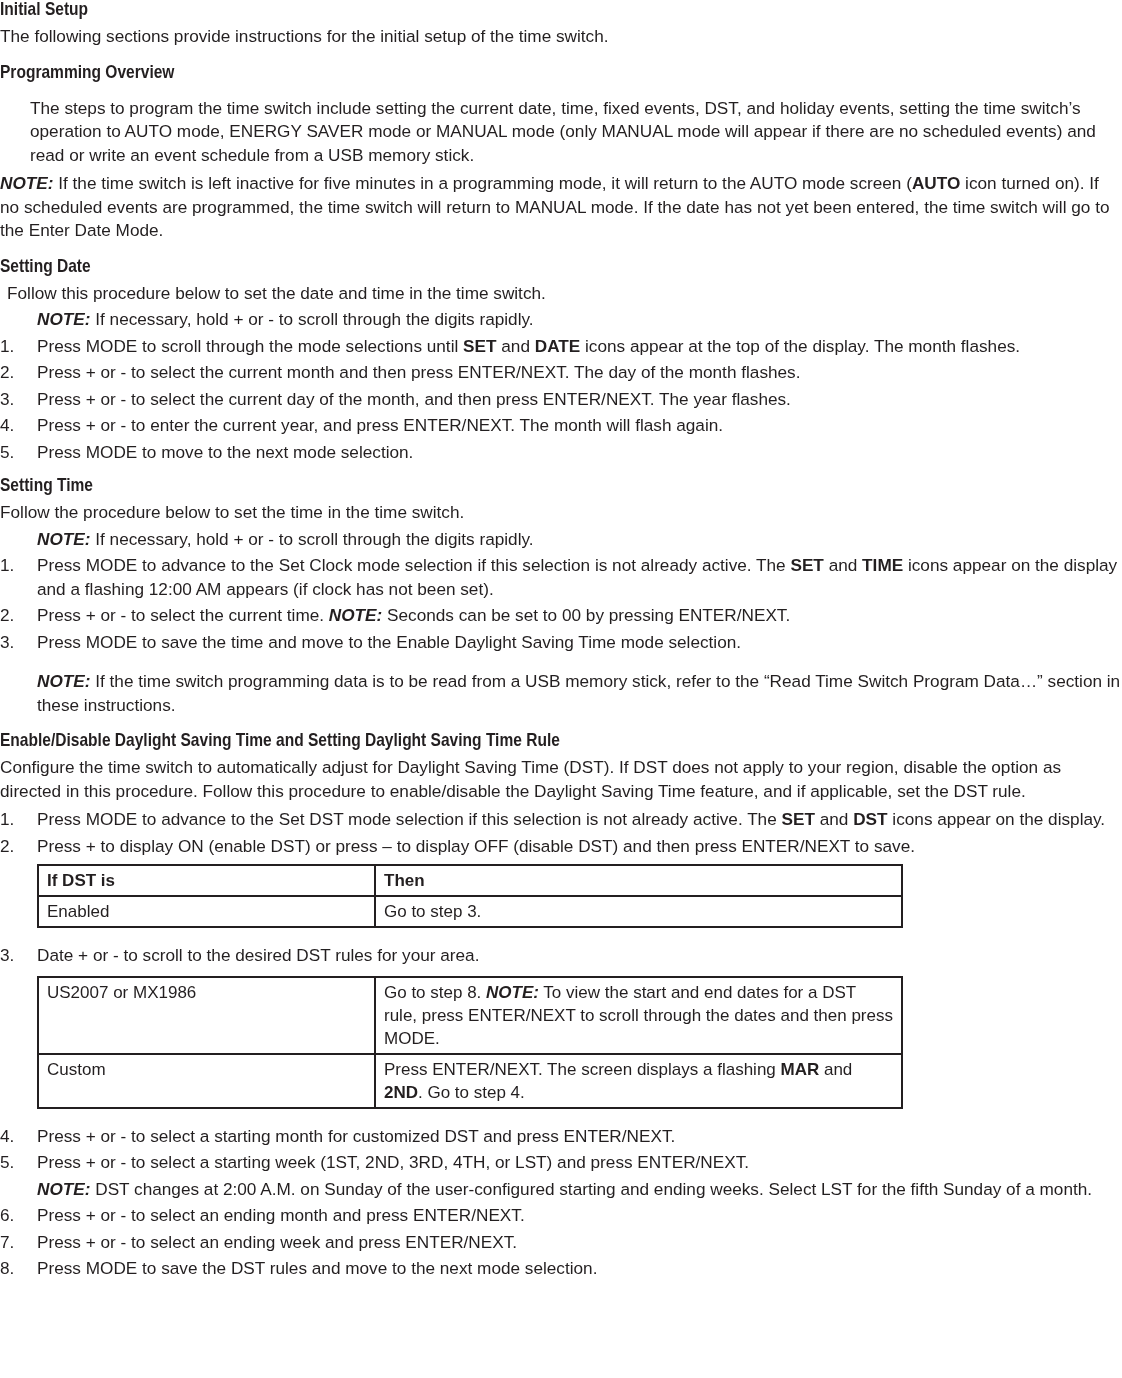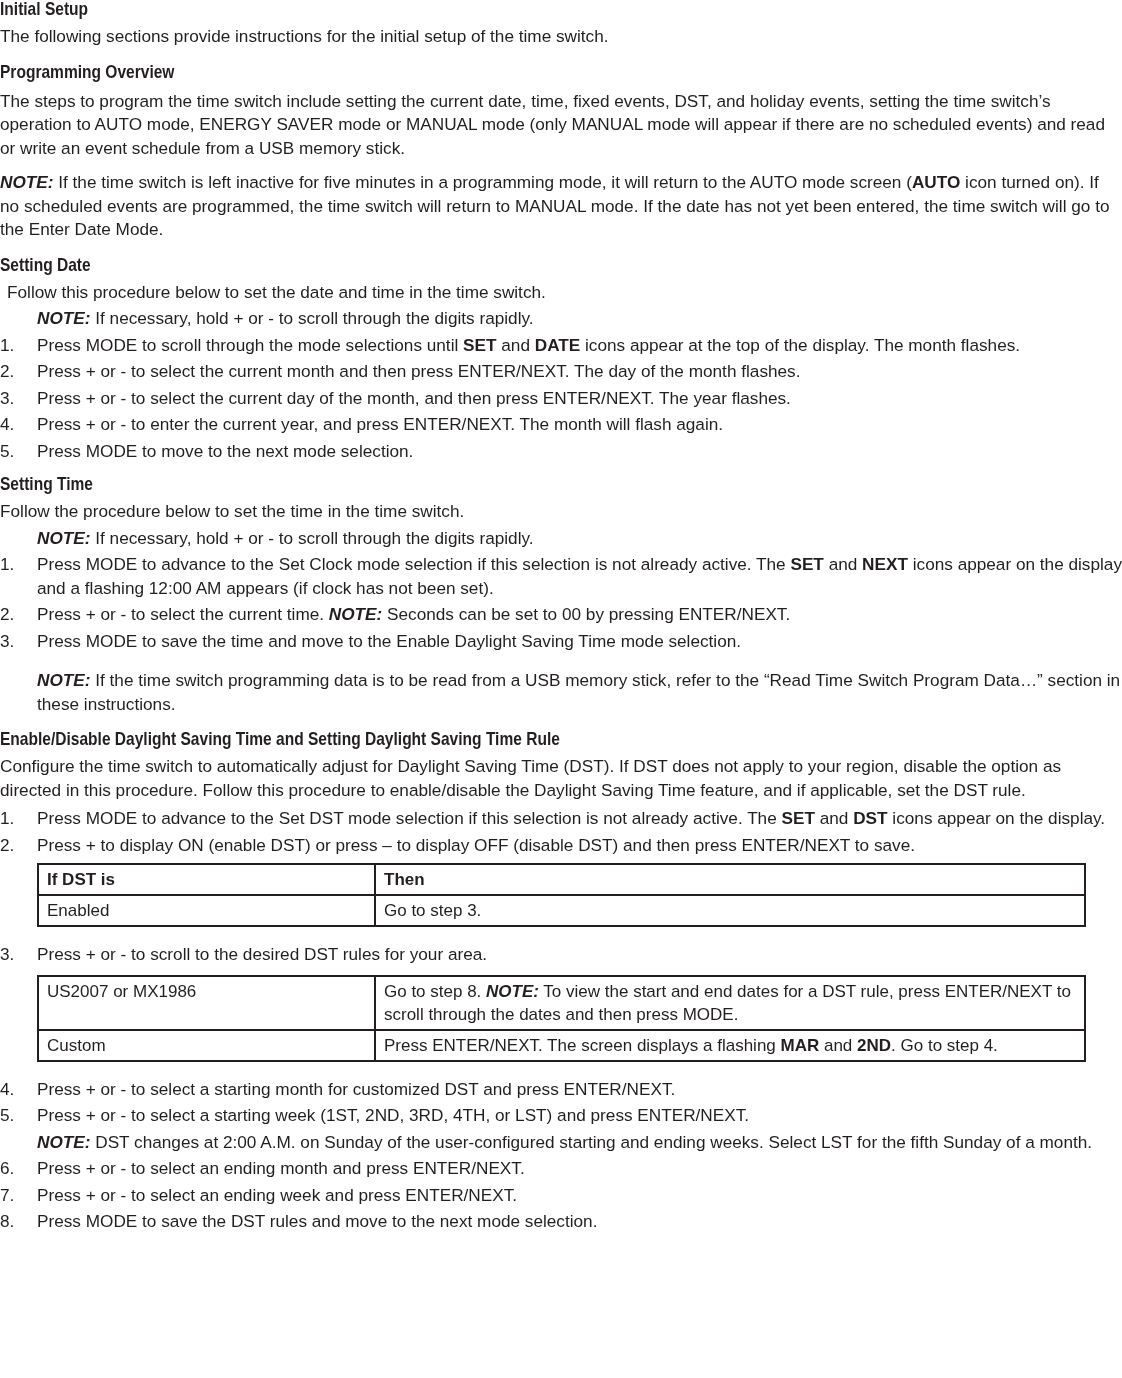--- a/index.html
+++ b/index.html
@@ -10,37 +10,37 @@
        margin:0; line-height:22px; transform:scaleX(0.84); transform-origin:left center;
        white-space:nowrap; }
   p { margin:0; line-height:23.5px; }
   .indent { padding-left:37px; }
   .step { display:flex; line-height:23.5px; }
   .step .num { width:37px; flex:0 0 37px; }
   .step .txt { flex:1; }
   .row { margin-bottom:3px; }
   .note-label { font-weight:bold; font-style:italic; }
   b { font-weight:bold; }
-  table { border-collapse:collapse; margin-left:37px; width:1049px; font-size:17px; }
+  table { border-collapse:collapse; margin-left:37px; width:866px; font-size:17px; }
   td, th { border:2px solid #231f20; padding:3px 8px; text-align:left; vertical-align:top;
            line-height:23px; font-weight:normal; }
   th { font-weight:bold; }
   td.c1, th.c1 { width:319px; }
 </style>
 </head>
 <body>
 
 <div class="page">
 
   <h2 style="margin-top:-2px;">Initial Setup</h2>
   <p style="margin-top:5px;">The following sections provide instructions for the initial setup of the time switch.</p>
 
   <h2 style="margin-top:12px;">Programming Overview</h2>
-  <p style="margin-top:7px;">The steps to program the time switch include setting the current date, time, fixed events, DST, and holiday events, setting the time switch’s operation to AUTO mode, ENERGY SAVER mode or MANUAL mode (only MANUAL mode will appear if there are no scheduled events) and read or write an event schedule from a USB memory stick.</p>
-  <p style="margin-top:11px;">
+  <p style="margin-top:14px;padding-left:30px;">The steps to program the time switch include setting the current date, time, fixed events, DST, and holiday events, setting the time switch’s operation to AUTO mode, ENERGY SAVER mode or MANUAL mode (only MANUAL mode will appear if there are no scheduled events) and read or write an event schedule from a USB memory stick.</p>
+  <p style="margin-top:5px;">
     <span class="note-label">NOTE:</span><span> If the time switch is left inactive for five minutes in a programming mode, it will return to the AUTO mode screen (</span><b>AUTO</b><span> icon turned on). If no scheduled events are programmed, the time switch will return to MANUAL mode. If the date has not yet been entered, the time switch will go to the Enter Date Mode.</span>
   </p>
 
   <h2 style="margin-top:12px;">Setting Date</h2>
   <p style="margin-top:5px;padding-left:7px;">Follow this procedure below to set the date and time in the time switch.</p>
   <p class="indent" style="margin-top:3px;">
     <span class="note-label">NOTE:</span><span> If necessary, hold + or - to scroll through the digits rapidly.</span>
   </p>
   <div class="step row" style="margin-top:3px;">
     <span class="num">1.</span>
@@ -63,21 +63,21 @@
     <span class="txt">Press MODE to move to the next mode selection.</span>
   </div>
 
   <h2 style="margin-top:10px;">Setting Time</h2>
   <p style="margin-top:5px;">Follow the procedure below to set the time in the time switch.</p>
   <p class="indent" style="margin-top:3px;">
     <span class="note-label">NOTE:</span><span> If necessary, hold + or - to scroll through the digits rapidly.</span>
   </p>
   <div class="step row" style="margin-top:3px;">
     <span class="num">1.</span>
-    <span class="txt"><span>Press MODE to advance to the Set Clock mode selection if this selection is not already active. The </span><b>SET</b><span> and </span><b>NEXT</b><span> icons appear on the display and a flashing 12:00 AM appears (if clock has not been set).</span></span>
+    <span class="txt"><span>Press MODE to advance to the Set Clock mode selection if this selection is not already active. The </span><b>SET</b><span> and </span><b>TIME</b><span> icons appear on the display and a flashing 12:00 AM appears (if clock has not been set).</span></span>
   </div>
   <div class="step row">
     <span class="num">2.</span>
     <span class="txt"><span>Press + or - to select the current time. </span><span class="note-label">NOTE:</span><span> Seconds can be set to 00 by pressing ENTER/NEXT.</span></span>
   </div>
   <div class="step row">
     <span class="num">3.</span>
     <span class="txt">Press MODE to save the time and move to the Enable Daylight Saving Time mode selection.</span>
   </div>
   <p class="indent" style="margin-top:16px;">
@@ -103,21 +103,21 @@
     </tr>
     <tr>
       <td class="c1">Enabled</td>
       <td>Go to step 3.</td>
     </tr>
   </tbody>
     </table>
 
   <div class="step row" style="margin-top:16px;">
     <span class="num">3.</span>
-    <span class="txt">Press + or - to scroll to the desired DST rules for your area.</span>
+    <span class="txt">Date + or - to scroll to the desired DST rules for your area.</span>
   </div>
 
   <table style="margin-top:8px;">
     <tbody>
     <tr>
       <td class="c1">US2007 or MX1986</td>
       <td><span>Go to step 8. </span><span class="note-label">NOTE:</span><span> To view the start and end dates for a DST rule, press ENTER/NEXT to scroll through the dates and then press MODE.</span></td>
     </tr>
     <tr>
       <td class="c1">Custom</td>

